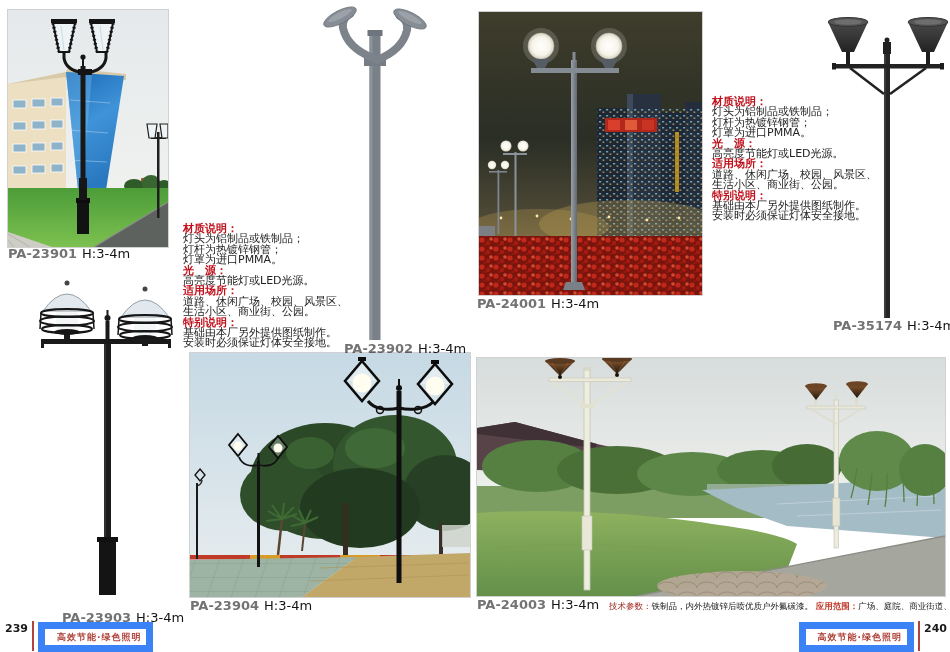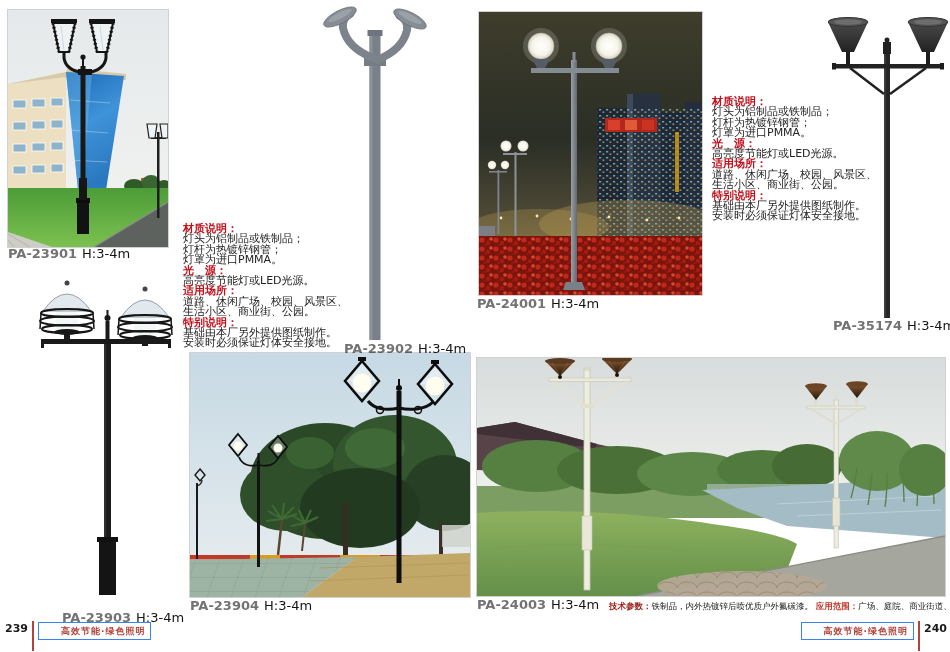--- a/index.html
+++ b/index.html
@@ -7,28 +7,28 @@
         font-family:"DejaVu Sans","Liberation Sans",sans-serif;}
   .abs{position:absolute;}
   .photo svg,.prod svg{display:block;}
   .photo{outline:1px solid rgba(0,0,0,0.18);}
   .plabel{position:absolute;font-size:13px;white-space:nowrap;}
   .pcode{color:#737373;font-weight:bold;}
   .psize{color:#141414;font-weight:normal;margin-left:5px;}
   .spec{position:absolute;width:172px;font-size:11px;line-height:10.4px;color:#222;}
   .spec .h{color:#c0111c;font-weight:bold;}
   .note{font-size:8.5px;color:#222;margin-left:10px;white-space:nowrap;}
-  .note .nl1{color:#9b1d13;font-weight:bold;}
+  .note .nl1{color:#9b1d13;font-weight:normal;}
   .note .nl2{color:#c0392b;font-weight:bold;}
   .labelrow{display:flex;align-items:baseline;}
   .footer{position:absolute;top:621px;display:flex;align-items:flex-start;}
   .pageno{font-size:11px;font-weight:bold;color:#1a1a1a;line-height:16px;}
   .redline{width:2px;height:30px;background:#b0433a;margin:0 4px;}
-  .slogan{border:1px solid #3b82f6;color:#b0433a;font-size:9px;font-weight:bold;
-          letter-spacing:1px;padding:2px 5px 1px 22px;margin-top:1px;white-space:nowrap;}
+  .slogan{border:7px solid #3b82f6;color:#b0433a;font-size:9px;font-weight:bold;
+          letter-spacing:1px;padding:2px 5px 1px 12px;margin-top:1px;white-space:nowrap;}
 </style>
 </head>
 <body>
 
 <div id="page">
 
   <div class="abs photo" style="left:8px;top:10px;width:160px;height:237px;">
     <svg viewBox="0 0 160 237" width="160" height="237">
       <defs>
         <linearGradient id="s1sky" x1="0" y1="0" x2="0" y2="1">

